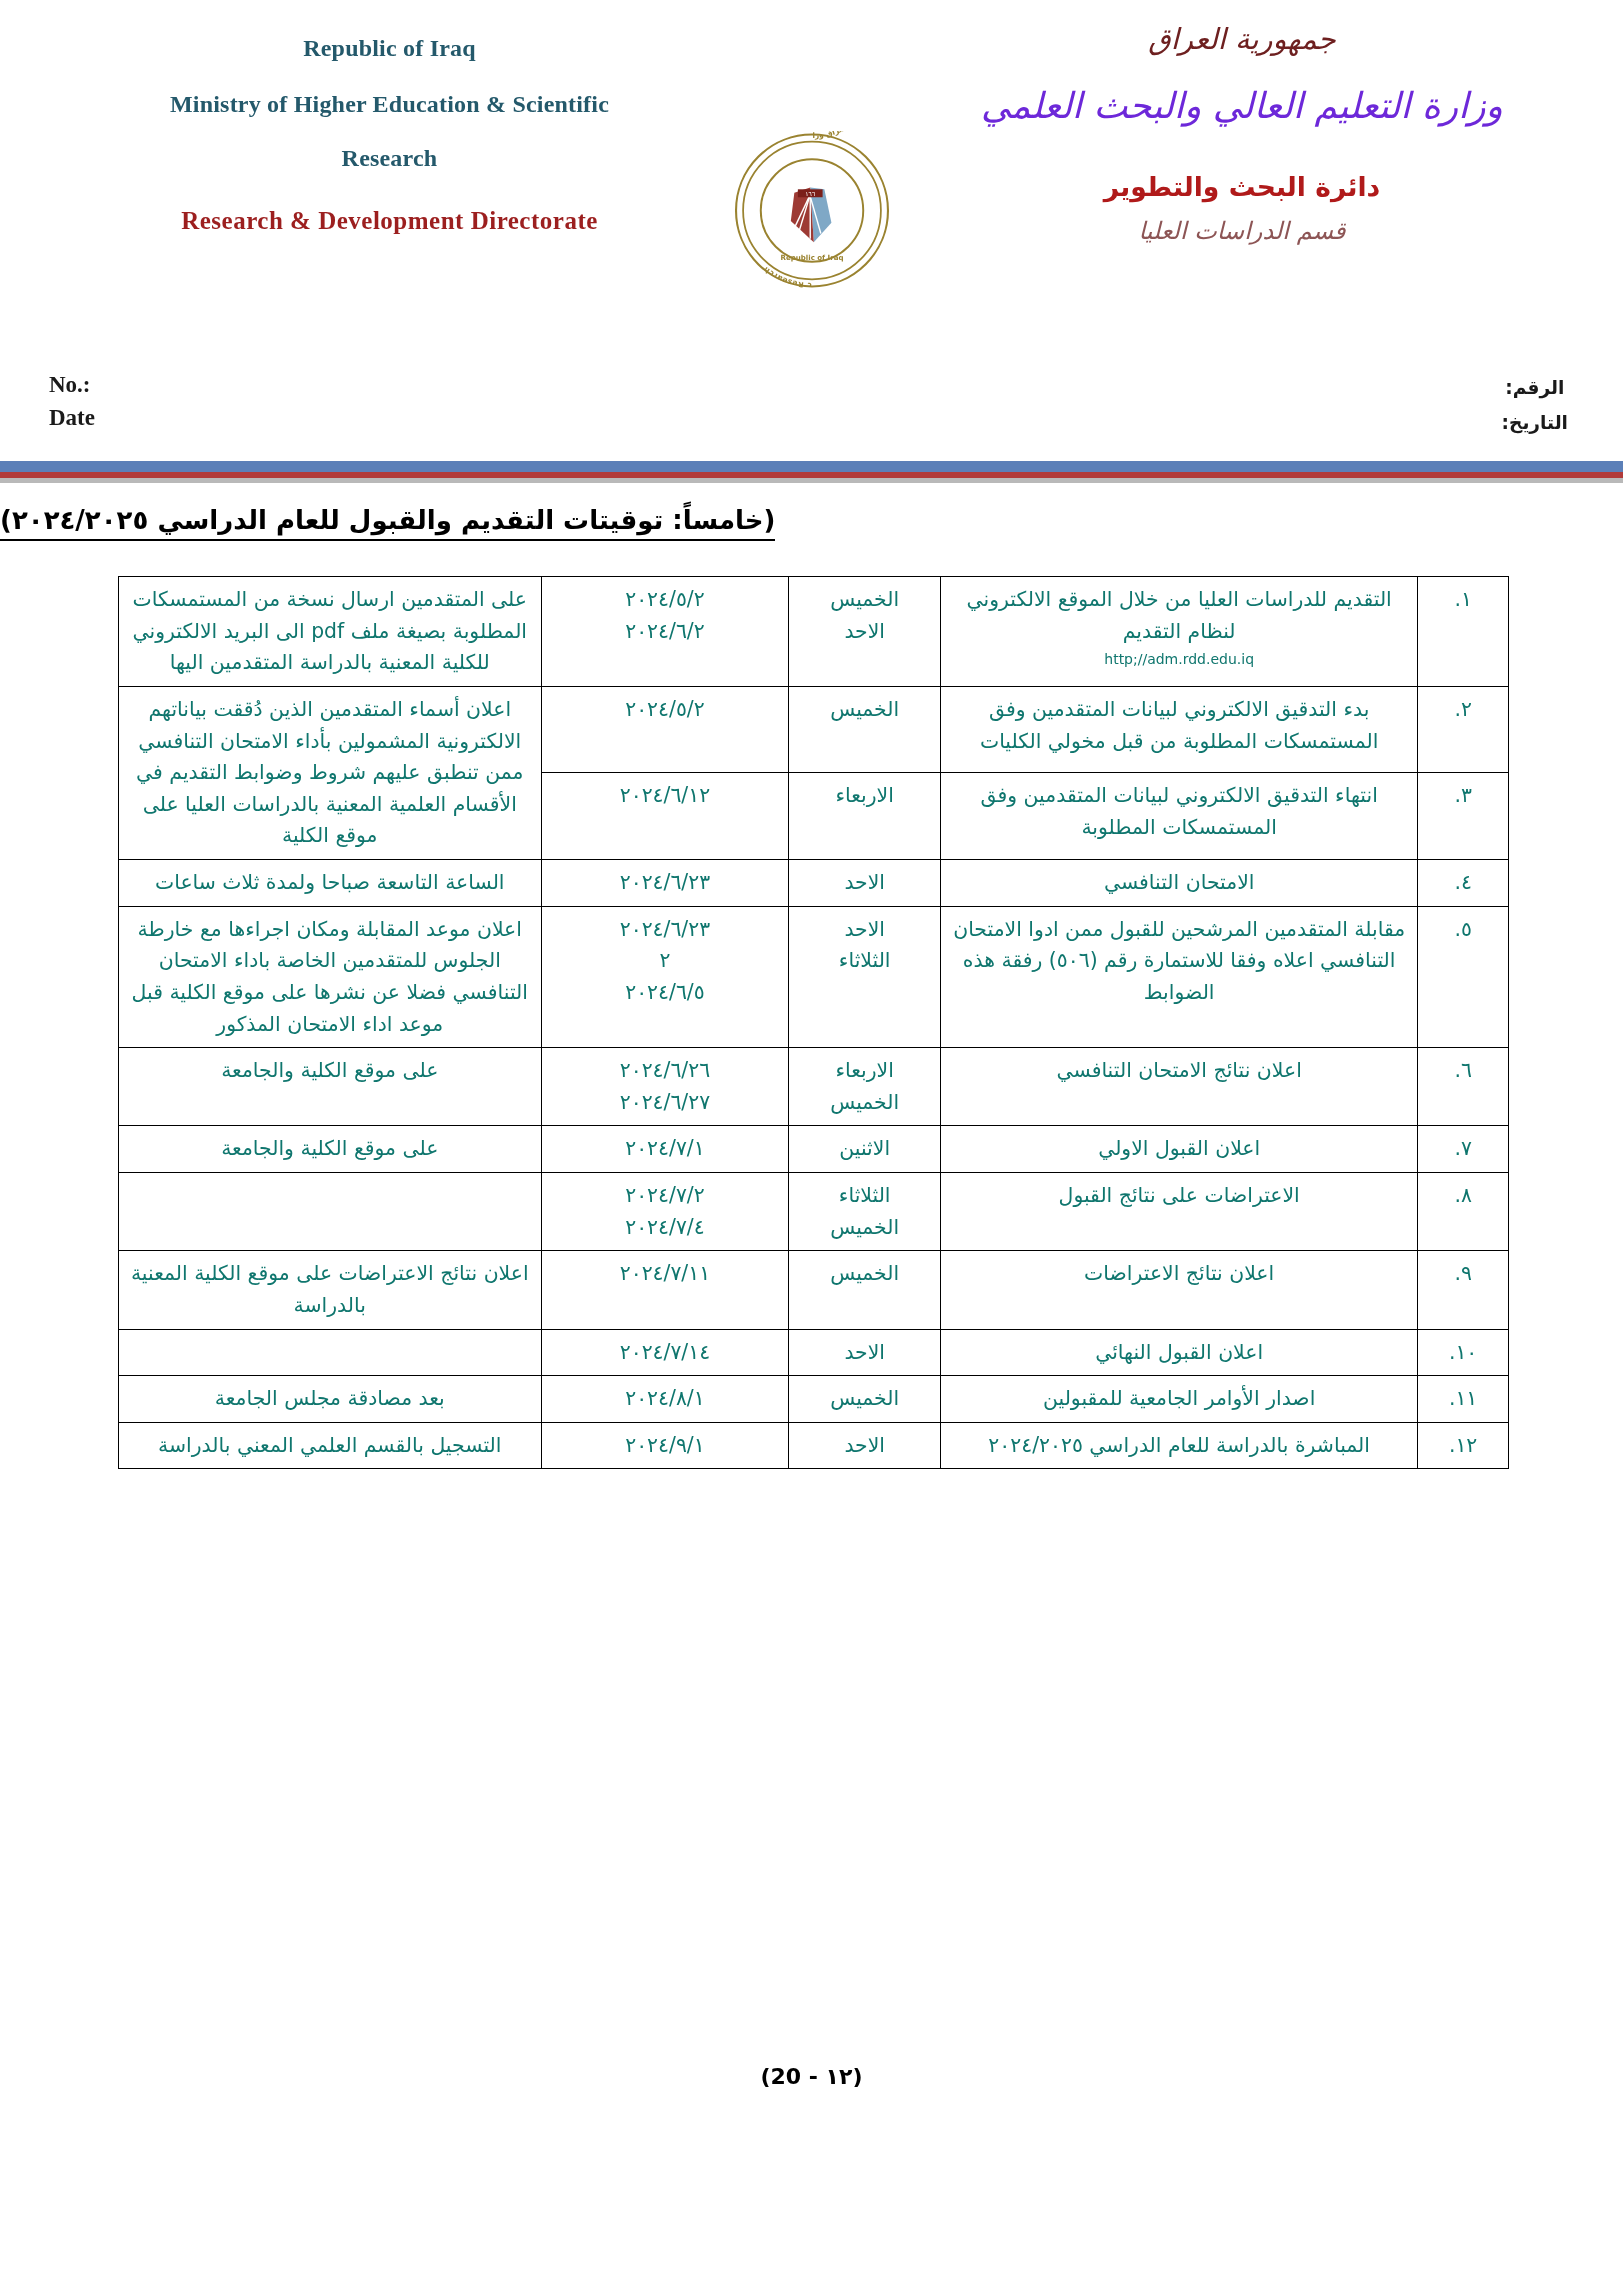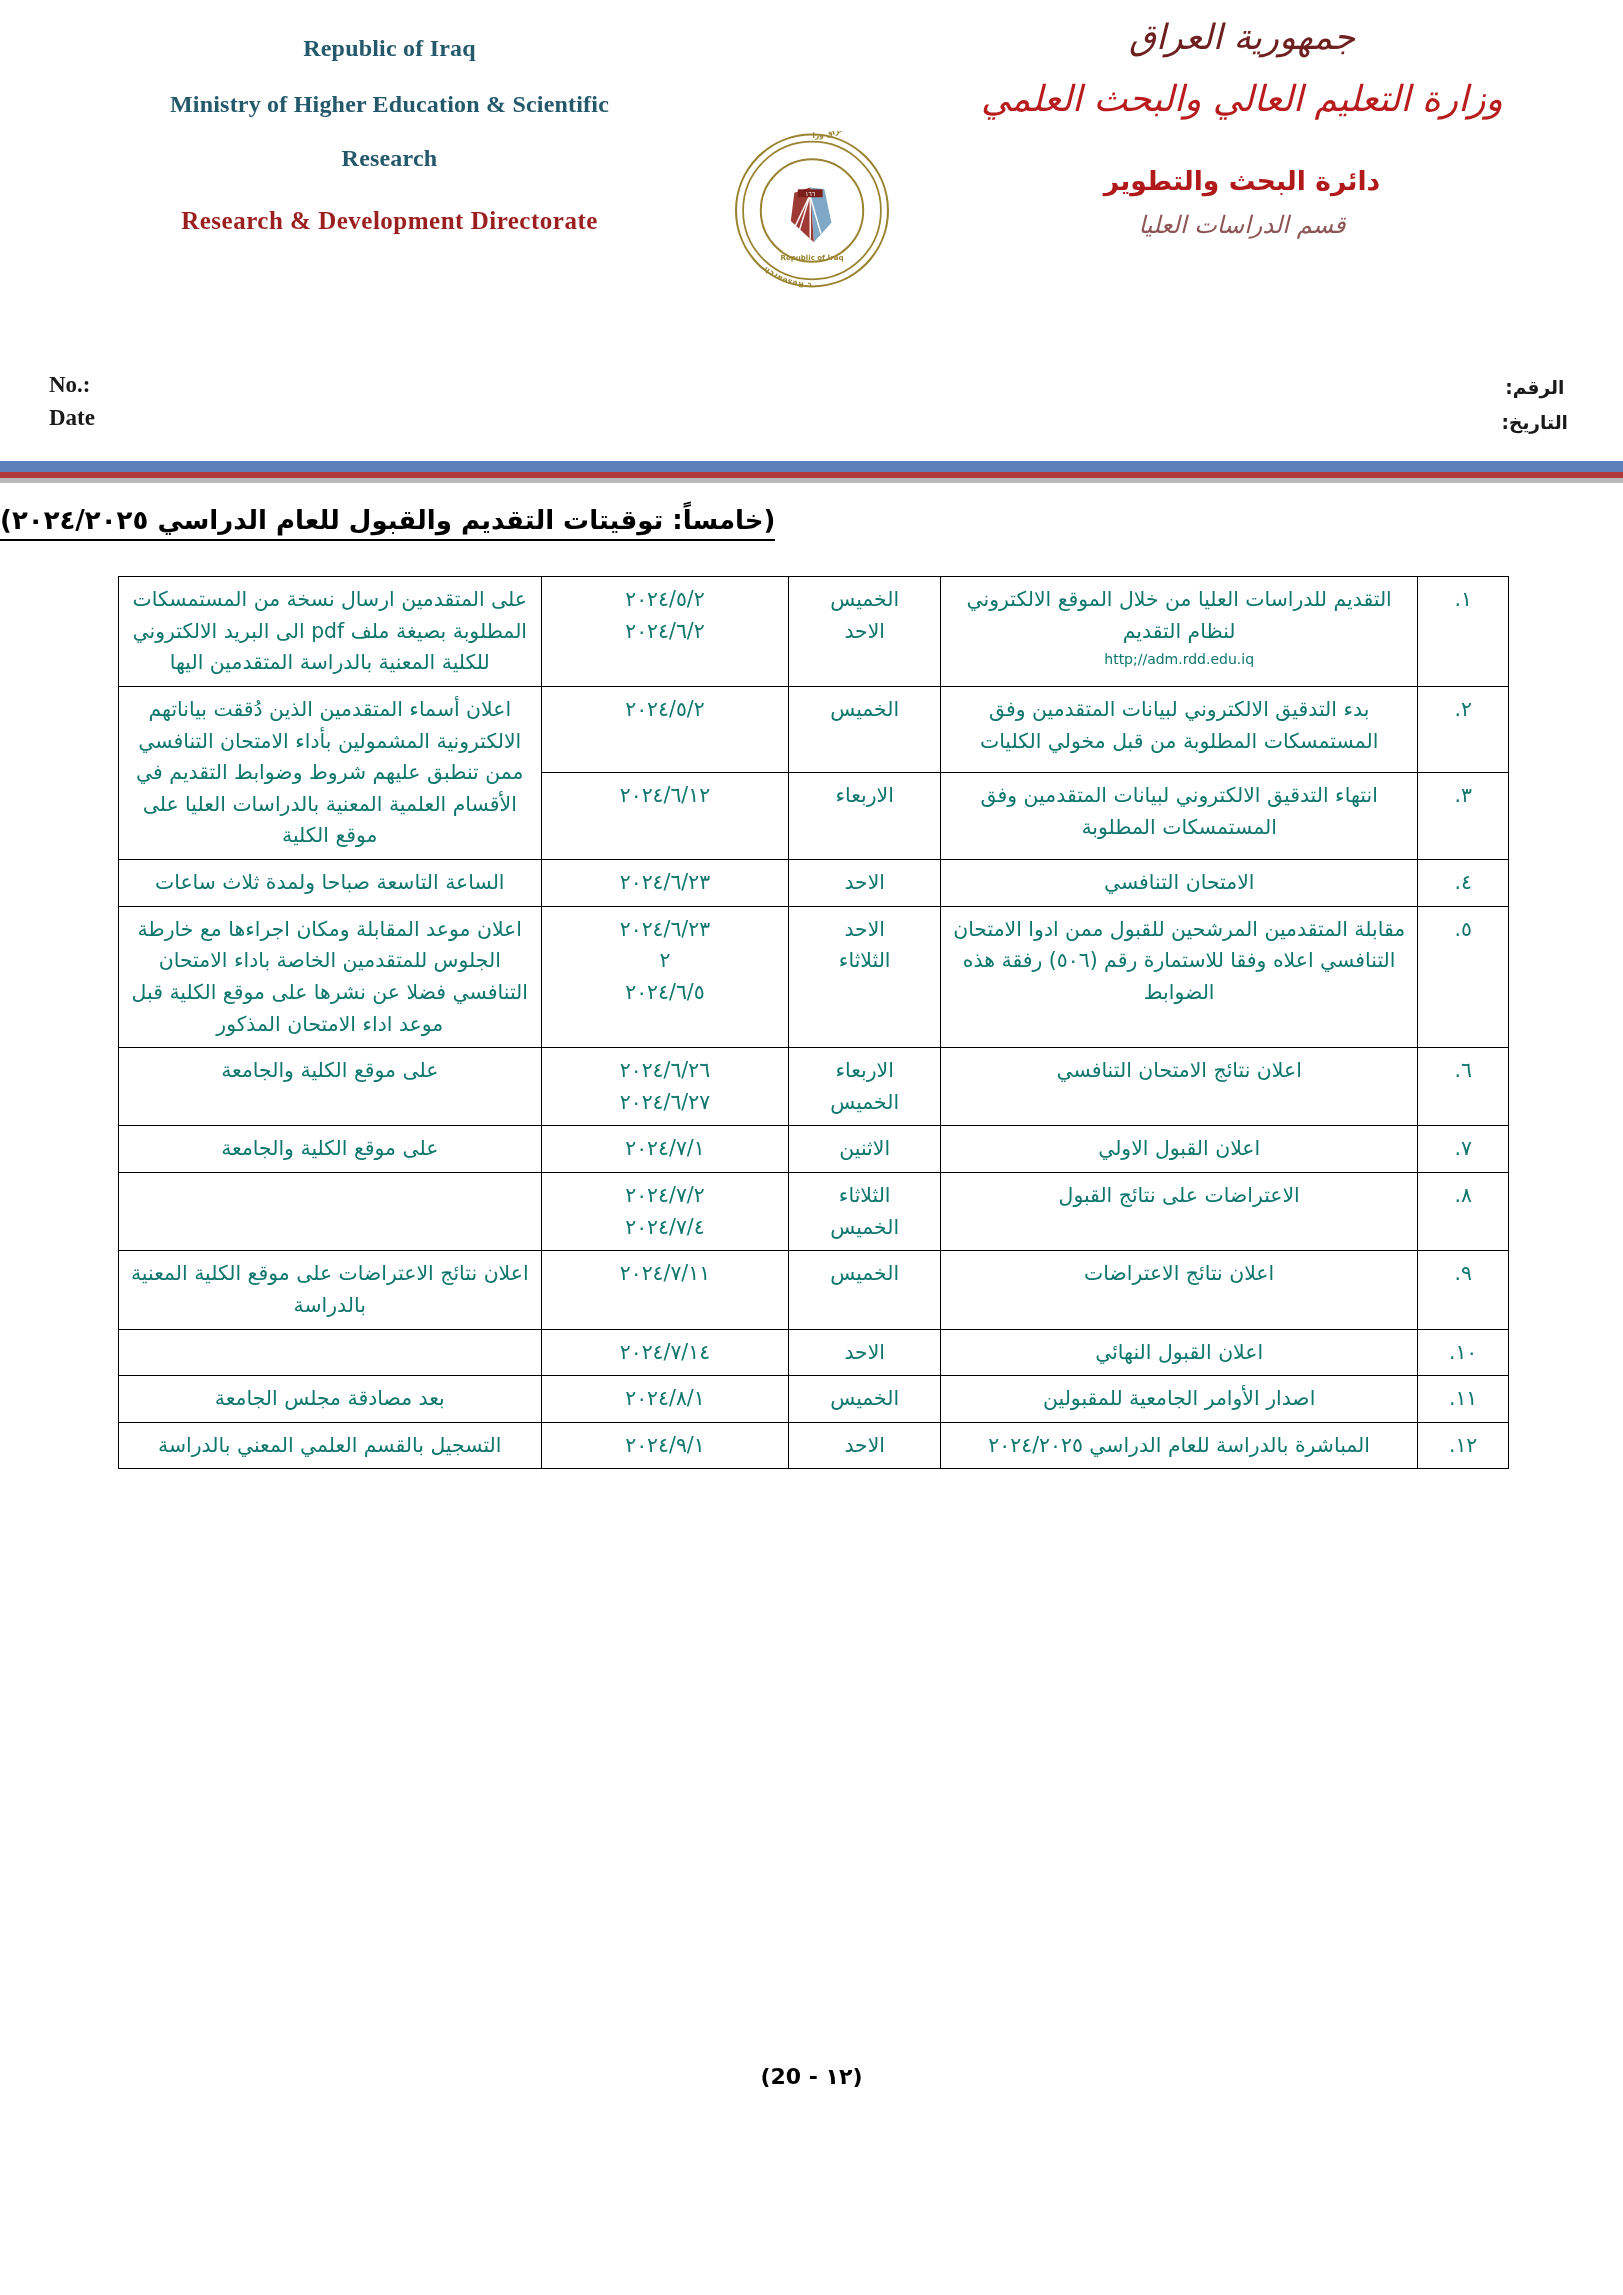--- a/index.html
+++ b/index.html
@@ -68,32 +68,33 @@
   .lh-ar {
     position: absolute;
     right: 53px;
     top: 17.7px;
     width: 656px;
     text-align: center;
     direction: rtl;
   }
   .lh-ar-country {
     font-family: "DejaVu Sans", sans-serif;
-    font-size: 35px;
+    font-size: 29px;
     color: #6e2020;
     font-weight: 500;
     letter-spacing: 0.9px;
     font-style: italic;
     line-height: 1.1;
+    margin-top: 6px;
   }
   .lh-ar-ministry {
-    margin-top: 23px;
+    margin-top: 30px;
     font-family: "DejaVu Sans", sans-serif;
     font-size: 36px;
-    color: #b91c1c;
+    color: #6d28d9;
     font-weight: 500;
     letter-spacing: 0.4px;
     font-style: italic;
     line-height: 1.1;
   }
   .lh-ar-dept {
     margin-top: 46px;
     font-family: "DejaVu Sans", sans-serif;
     font-size: 26.6px;
     color: #b01a1a;

